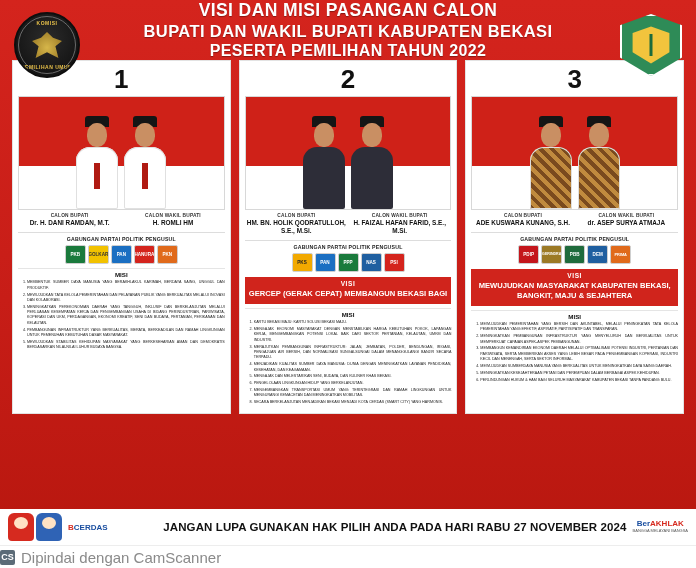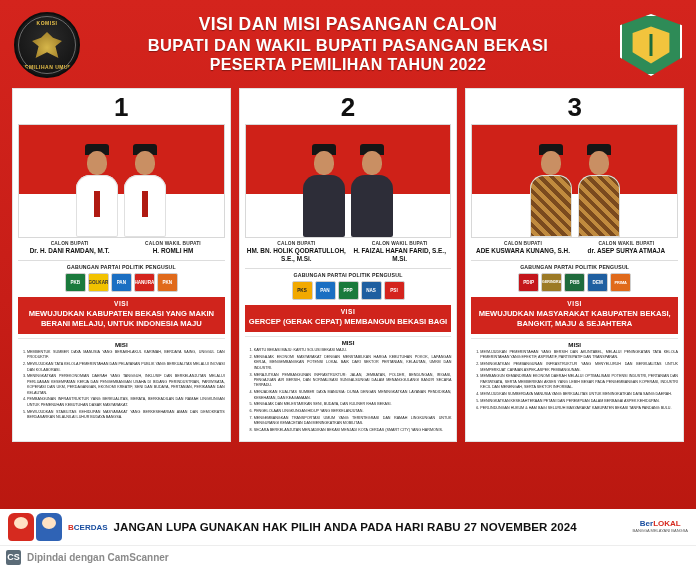--- a/index.html
+++ b/index.html
@@ -13,21 +13,21 @@
     position:relative;
     width:696px;height:545px;
     background:#d7261f;
     background:linear-gradient(180deg,#d4241d 0%,#c71d17 55%,#b8170f 100%);
     box-sizing:border-box;
     overflow:hidden;
   }
   
   .header{
     position:relative;
-    height:88px;
+    height:60px;
     display:flex;align-items:center;justify-content:center;
   }
   .header-title{
     text-align:center;
     color:#ffffff;
     font-weight:bold;
     line-height:1.22;
     letter-spacing:.4px;
     text-shadow:0 1px 1px rgba(0,0,0,.35);
   }
@@ -215,62 +215,62 @@
   .mascot.m2{background:#2f63b5;}
   .mascot:after{
     content:"";position:absolute;left:50%;top:4px;transform:translateX(-50%);
     width:14px;height:12px;border-radius:50%;background:#ffe2c4;
   }
   .brand-cerdas{
     font-size:8px;font-weight:bold;color:#1b4fa0;white-space:nowrap;
   }
   .brand-cerdas .b{color:#d62a1f;}
   .footer-text{
-    flex:1;text-align:left;
+    flex:1;text-align:right;
     font-size:11.5px;font-weight:bold;color:#111;
     letter-spacing:.1px;
   }
   .berakhlak{
     font-size:8px;font-weight:bold;color:#d62a1f;white-space:nowrap;
     text-align:center;line-height:1.1;
   }
   .berakhlak .core{color:#1b4fa0;}
   .berakhlak small{display:block;font-size:4px;color:#555;font-weight:normal;}
 
   
   .csbar{
     height:23px;width:696px;background:#ffffff;
     display:flex;align-items:center;gap:6px;
-    padding-left:6px;box-sizing:border-box;
+    box-sizing:border-box;
     border-top:1px solid #ededed;
   }
   .cs-logo{
     width:15px;height:15px;background:#5b6b77;color:#fff;
     font-size:9px;font-weight:bold;display:flex;align-items:center;justify-content:center;
     border-radius:2px;
   }
-  .cs-text{font-size:10px;color:#8a8a8a;font-weight:bold;}
+  .cs-text{font-size:15px;color:#8a8a8a;}
 </style>
 </head>
 <body>
 
 <div class="poster">
 
   <div class="header">
 
     <div class="kpu-logo">
       <div class="ring"></div>
       <div class="txt-top">KOMISI</div>
       <div class="bird"></div>
       <div class="txt-bot">PEMILIHAN UMUM</div>
     </div>
 
     <div class="header-title">
       <div>VISI DAN MISI PASANGAN CALON</div>
-      <div>BUPATI DAN WAKIL BUPATI PASANGAN BEKASI</div>
+      <div>BUPATI DAN WAKIL BUPATI KABUPATEN BEKASI</div>
       <div>PESERTA PEMILIHAN TAHUN 2022</div>
     </div>
 
     <div class="bekasi-logo">
       <div class="inner"></div>
     </div>
   </div>
 
   <div class="panels">
 
@@ -302,24 +302,20 @@
       </div>
       <div class="coalition">
         <div class="coalition-title">GABUNGAN PARTAI POLITIK PENGUSUL</div>
         <div class="party-row">
           <div class="party" style="background:#1a7a3c">PKB</div>
           <div class="party" style="background:#f2c200;color:#333">GOLKAR</div>
           <div class="party" style="background:#1b6fc2">PAN</div>
           <div class="party" style="background:#d4241d">HANURA</div>
           <div class="party" style="background:#e06a1b">PKN</div>
         </div>
-      </div>
-      <div class="visi-band">
-        <div class="visi-label">VISI</div>
-        <div class="visi-text">MEWUJUDKAN KABUPATEN BEKASI YANG MAKIN BERANI MELAJU, UNTUK INDONESIA MAJU</div>
       </div>
       <div class="misi-band">
         <div class="misi-label">MISI</div>
         <ol class="misi">
           <li>MEMBENTUK SUMBER DAYA MANUSIA YANG BERAKHLAKUL KARIMAH, BERDAYA SAING, UNGGUL DAN PRODUKTIF.</li>
           <li>MEWUJUDKAN TATA KELOLA PEMERINTAHAN DAN PELAYANAN PUBLIK YANG BERKUALITAS MELALUI INOVASI DAN KOLABORASI.</li>
           <li>MENINGKATKAN PEREKONOMIAN DAERAH YANG TANGGUH, INKLUSIF DAN BERKELANJUTAN MELALUI PERLUASAN KESEMPATAN KERJA DAN PENGEMBANGAN USAHA DI BIDANG PERINDUSTRIAN, PARIWISATA, KOPERASI DAN UKM, PERDAGANGAN, EKONOMI KREATIF, SENI DAN BUDAYA, PERTANIAN, PERIKANAN DAN KELAUTAN.</li>
           <li>PEMBANGUNAN INFRASTRUKTUR YANG BERKUALITAS, MERATA, BERKEADILAN DAN RAMAH LINGKUNGAN UNTUK PEMENUHAN KEBUTUHAN DASAR MASYARAKAT.</li>
           <li>MEWUJUDKAN STABILITAS KEHIDUPAN MASYARAKAT YANG BERKESEHARIAN AMAN DAN DEMOKRATIS BERDASARKAN NILAI-NILAI LUHUR BUDAYA BANGSA.</li>
         </ol>
@@ -435,21 +431,21 @@
   <div class="footer">
     <div class="mascots">
       <div class="mascot m1"></div>
       <div class="mascot m2"></div>
     </div>
     <div class="brand-cerdas">
       <span class="b">B</span><span>CERDAS</span>
     </div>
     <div class="footer-text">JANGAN LUPA GUNAKAN HAK PILIH ANDA PADA HARI RABU 27 NOVEMBER 2024</div>
     <div class="berakhlak">
-      <span class="core">Ber</span><span>LOKAL</span>
+      <span class="core">Ber</span><span>AKHLAK</span>
       <small>BANGGA MELAYANI BANGSA</small>
     </div>
   </div>
 
 </div>
 
 <div class="csbar">
   <div class="cs-logo">CS</div>
   <div class="cs-text">Dipindai dengan CamScanner</div>
 </div>

